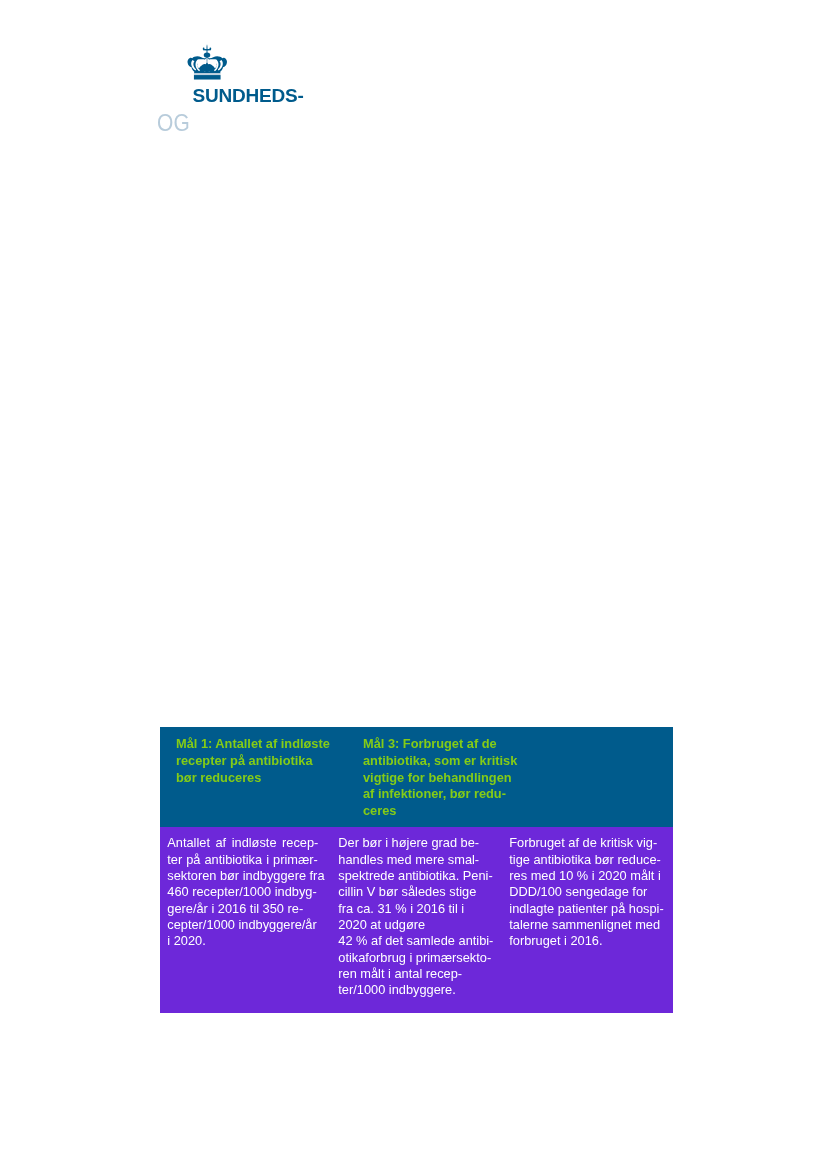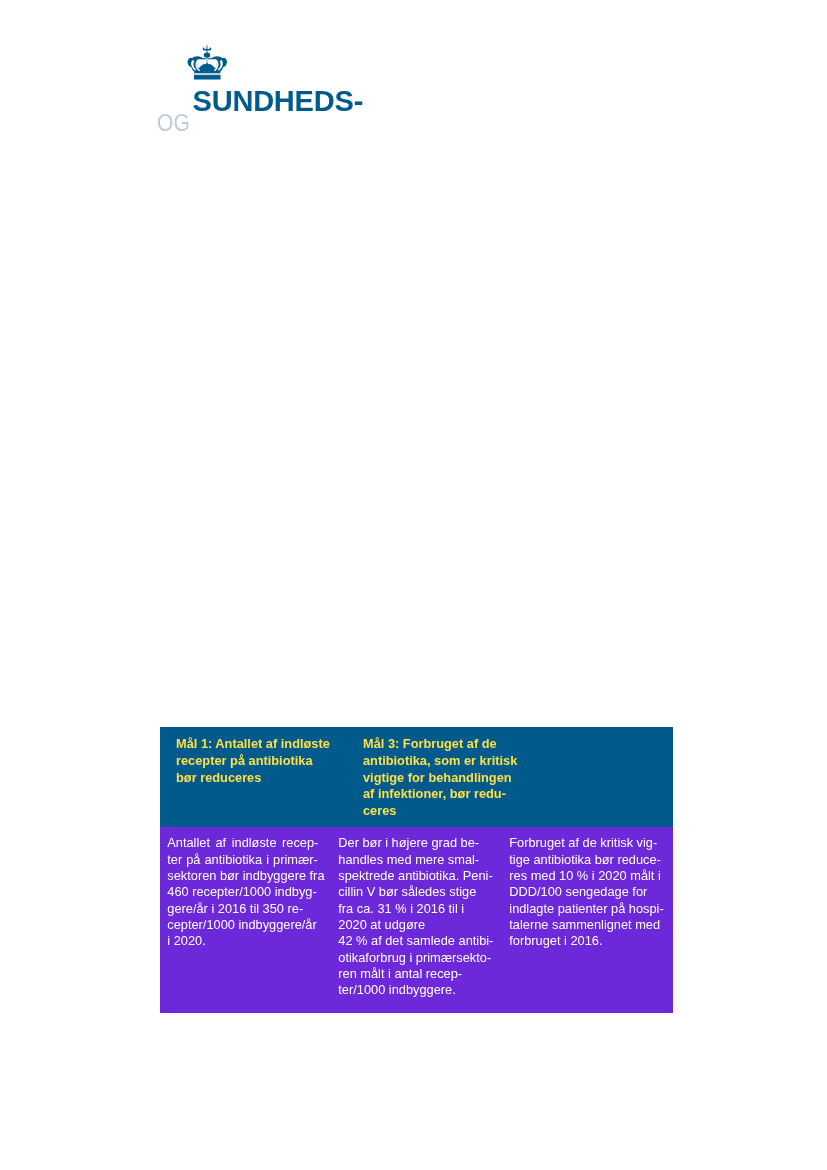--- a/index.html
+++ b/index.html
@@ -7,33 +7,33 @@
   body{width:827px;height:1170px;background:#ffffff;
        font-family:"Liberation Sans",sans-serif;overflow:hidden;
        -webkit-font-smoothing:antialiased;}
   .page{position:relative;width:827px;height:996px;background:#ffffff;}
 
   
   .logo{position:absolute;left:154px;top:42px;width:340px;height:96px;}
   .crown-icon{position:absolute;left:33.1px;top:2.2px;width:40.5px;height:36.2px;}
   .logotext{position:absolute;left:0;top:44px;width:340px;height:52px;}
   .logoline{font-weight:bold;white-space:nowrap;color:#005b8c;}
-  .l1{position:absolute;left:38.5px;top:-1.3px;font-size:29px;letter-spacing:-0.2px;}
+  .l1{position:absolute;left:38.5px;top:-1.3px;font-size:19px;letter-spacing:-0.2px;}
   .og{position:absolute;left:3.2px;top:23px;font-size:23.8px;letter-spacing:0.35px;color:#b8ccdb;font-weight:normal;transform:scaleX(0.88);transform-origin:left top;}
   .l2{position:absolute;left:38.5px;top:23px;font-size:23.8px;letter-spacing:-0.2px;}
 
   
   .goals{position:absolute;left:160px;top:727px;width:512.5px;}
   .trow{display:flex;}
   .thead{background:#005b8c;}
   .tbody{background:#6d28d9;}
   .cell{width:156px;flex:0 0 156px;}
   .c1{margin-left:7.3px;margin-right:15px;}
   .c2{margin-right:15px;}
-  .th{font-weight:bold;color:#fde047;font-size:12.8px;line-height:16.65px;padding-top:9.3px;padding-bottom:7.4px;margin-left:16px;}
+  .th{font-weight:bold;color:#84cc16;font-size:12.8px;line-height:16.65px;padding-top:9.3px;padding-bottom:7.4px;margin-left:16px;}
   .td{color:#ffffff;font-size:12.8px;line-height:16.35px;padding-top:8.4px;padding-bottom:14px;}
   .ln{display:block;white-space:pre;}
   .ln>i{font-style:normal;display:inline-block;}
 </style>
 </head>
 <body>
 
 <div class="page">
 
   <div class="logo">

